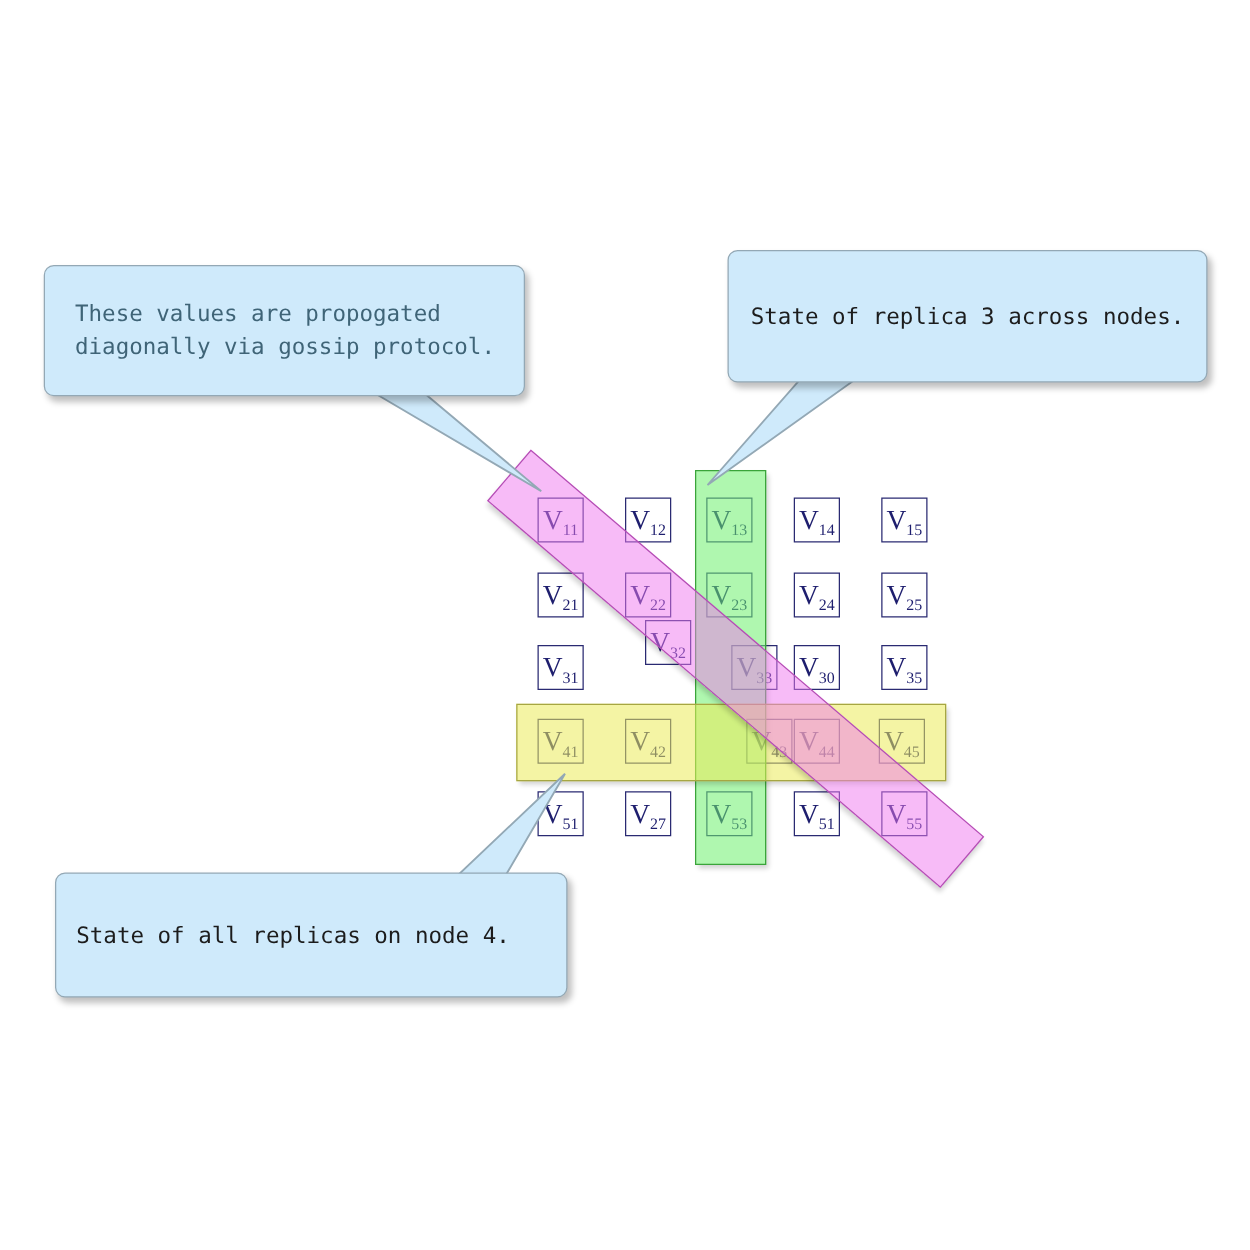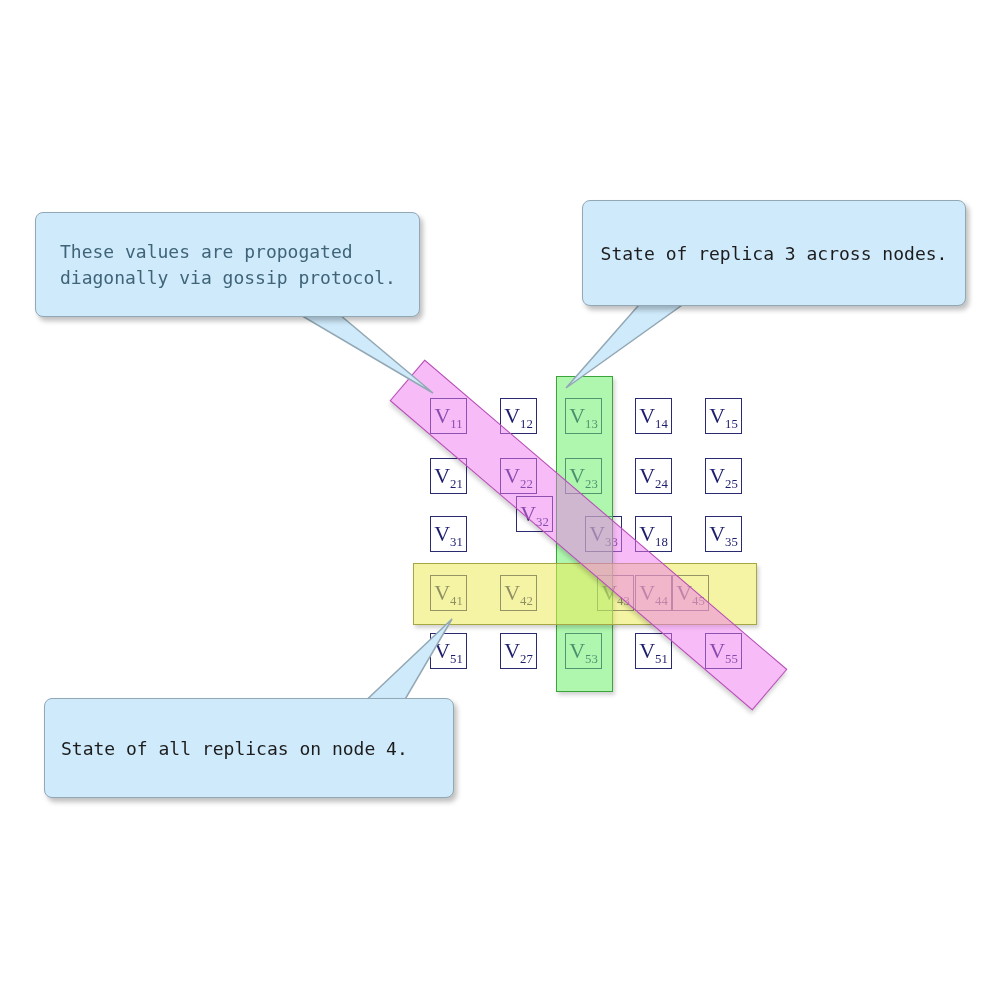--- a/index.html
+++ b/index.html
@@ -97,38 +97,38 @@
       <div class="cell" style="left: 430px; top: 516px;">
         <span class="v">V<sub>31</sub></span>
       </div>
       <div class="cell" style="left: 500px; top: 496px; margin-left: 16px;">
         <span class="v">V<sub>32</sub></span>
       </div>
       <div class="cell" style="left: 565px; top: 516px; margin-left: 20px;">
         <span class="v">V<sub>33</sub></span>
       </div>
       <div class="cell" style="left: 635px; top: 516px;">
-        <span class="v">V<sub>18</sub></span>
+        <span class="v">V<sub>30</sub></span>
       </div>
       <div class="cell" style="left: 705px; top: 516px;">
         <span class="v">V<sub>35</sub></span>
       </div>
       <div class="cell" style="left: 430px; top: 575px;">
         <span class="v">V<sub>41</sub></span>
       </div>
       <div class="cell" style="left: 500px; top: 575px;">
         <span class="v">V<sub>42</sub></span>
       </div>
       <div class="cell" style="left: 565px; top: 575px; margin-left: 32px;">
         <span class="v">V<sub>43</sub></span>
       </div>
       <div class="cell" style="left: 635px; top: 575px;">
         <span class="v">V<sub>44</sub></span>
       </div>
-      <div class="cell" style="left: 672px; top: 575px;">
+      <div class="cell" style="left: 703px; top: 575px;">
         <span class="v">V<sub>45</sub></span>
       </div>
       <div class="cell" style="left: 430px; top: 633px;">
         <span class="v">V<sub>51</sub></span>
       </div>
       <div class="cell" style="left: 500px; top: 633px;">
         <span class="v">V<sub>27</sub></span>
       </div>
       <div class="cell" style="left: 565px; top: 633px;">
         <span class="v">V<sub>53</sub></span>

